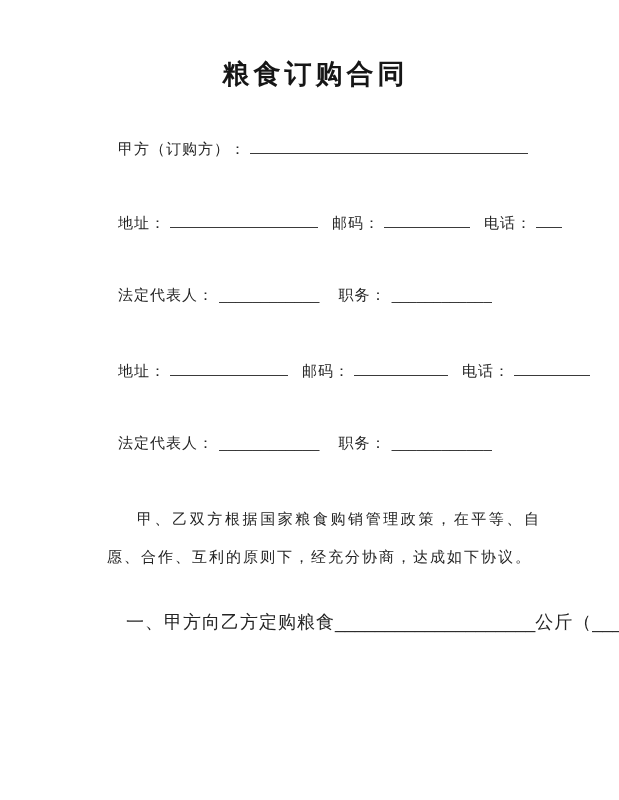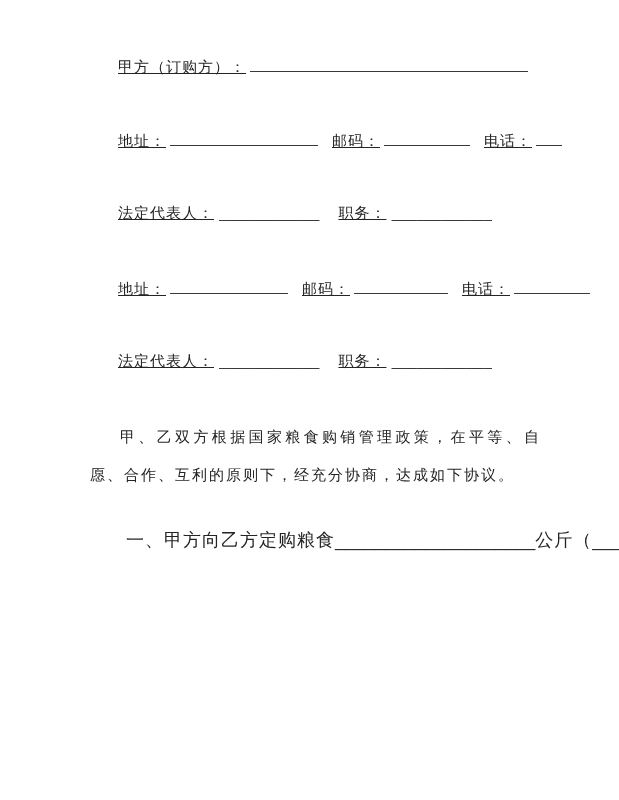--- a/index.html
+++ b/index.html
@@ -12,50 +12,51 @@
   }
   .title{
     font-size:27px;font-weight:bold;text-align:center;
     letter-spacing:4px;margin:0 0 46px 0;color:#161616;
   }
   .form-row{
     margin:0 0 54px 28px;font-size:15px;letter-spacing:1px;
     white-space:nowrap;height:20px;color:#242424;
   }
   .form-row:last-of-type{margin-bottom:0;}
-  .lbl{display:inline-block;text-decoration:underline;}
+  .lbl{display:inline-block;}
   .blank{
     display:inline-block;border-bottom:1.5px solid #3a3a3a;
     height:15px;vertical-align:baseline;margin-left:4px;
   }
   .w278{width:278px}
   .w148{width:148px}
   .w86{width:86px}
   .w26{width:26px}
   .w262{width:262px}
   .w118{width:118px}
   .w94{width:94px}
   .w76{width:76px}
   .gap{margin-left:14px}
   .blank-text{letter-spacing:0;color:#2e2e2e;margin-top:18px;}
   .preamble{
-    margin:46px 0 0 0;font-size:15px;line-height:38px;
+    margin:46px 0 0 17px;font-size:15px;line-height:38px;
     text-indent:2em;text-align:justify;letter-spacing:2px;
     color:#242424;
   }
   .clause{
     margin:34px 0 0 0;font-size:18px;letter-spacing:1px;
     text-indent:2em;white-space:nowrap;color:#242424;
   }
 </style>
 </head>
 <body>
 
 <div class="page">
 
+  <h1 class="title">粮食订购合同</h1>
 
   <div class="form-row">
     <span class="lbl">甲方（订购方）：</span><span class="blank w278"></span>
   </div>
 
   <div class="form-row">
     <span class="lbl">地址：</span><span class="blank w148"></span><span class="lbl gap">邮码：</span><span class="blank w86"></span><span class="lbl gap">电话：</span><span class="blank w26"></span>
   </div>
 
   <div class="form-row">

